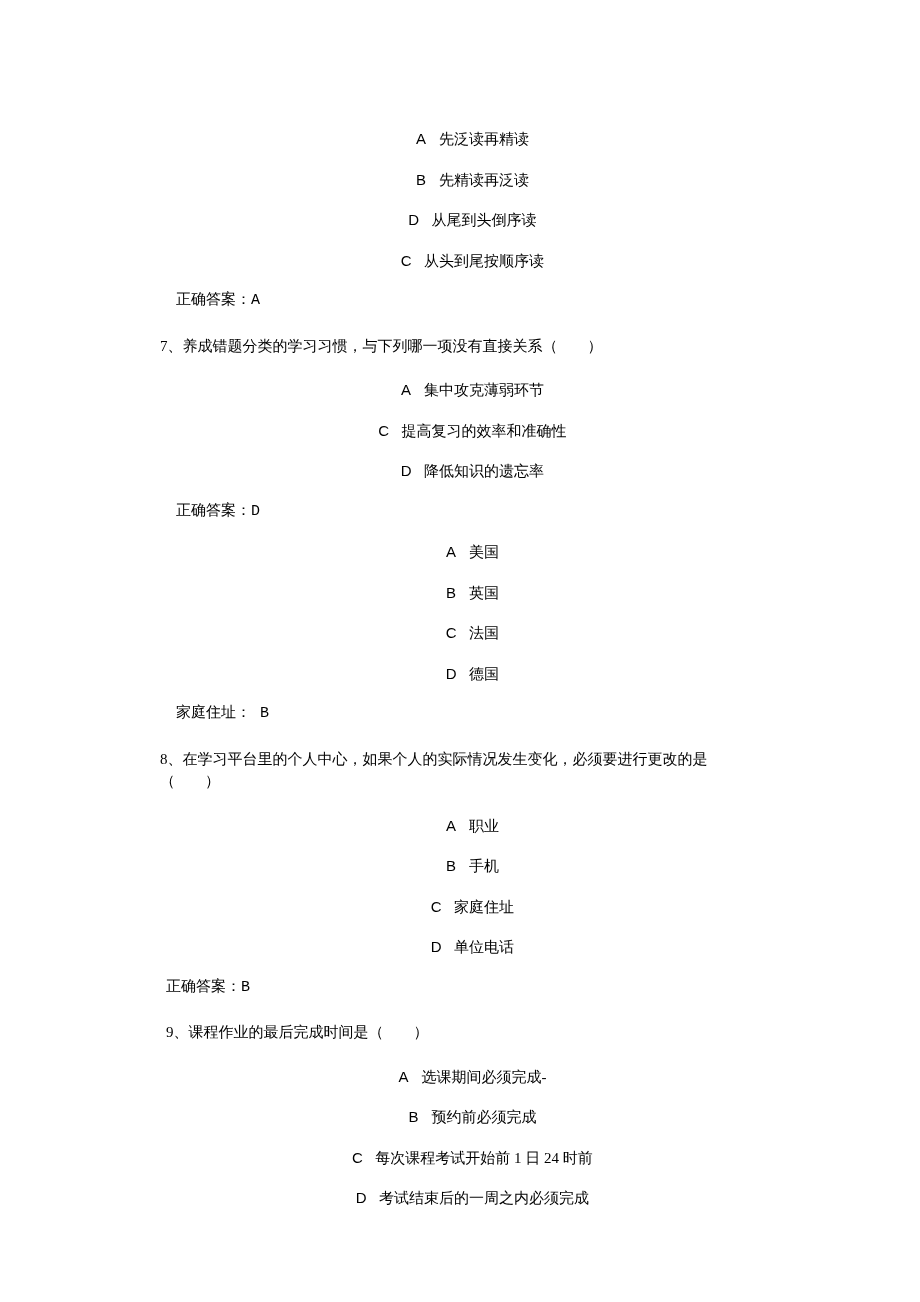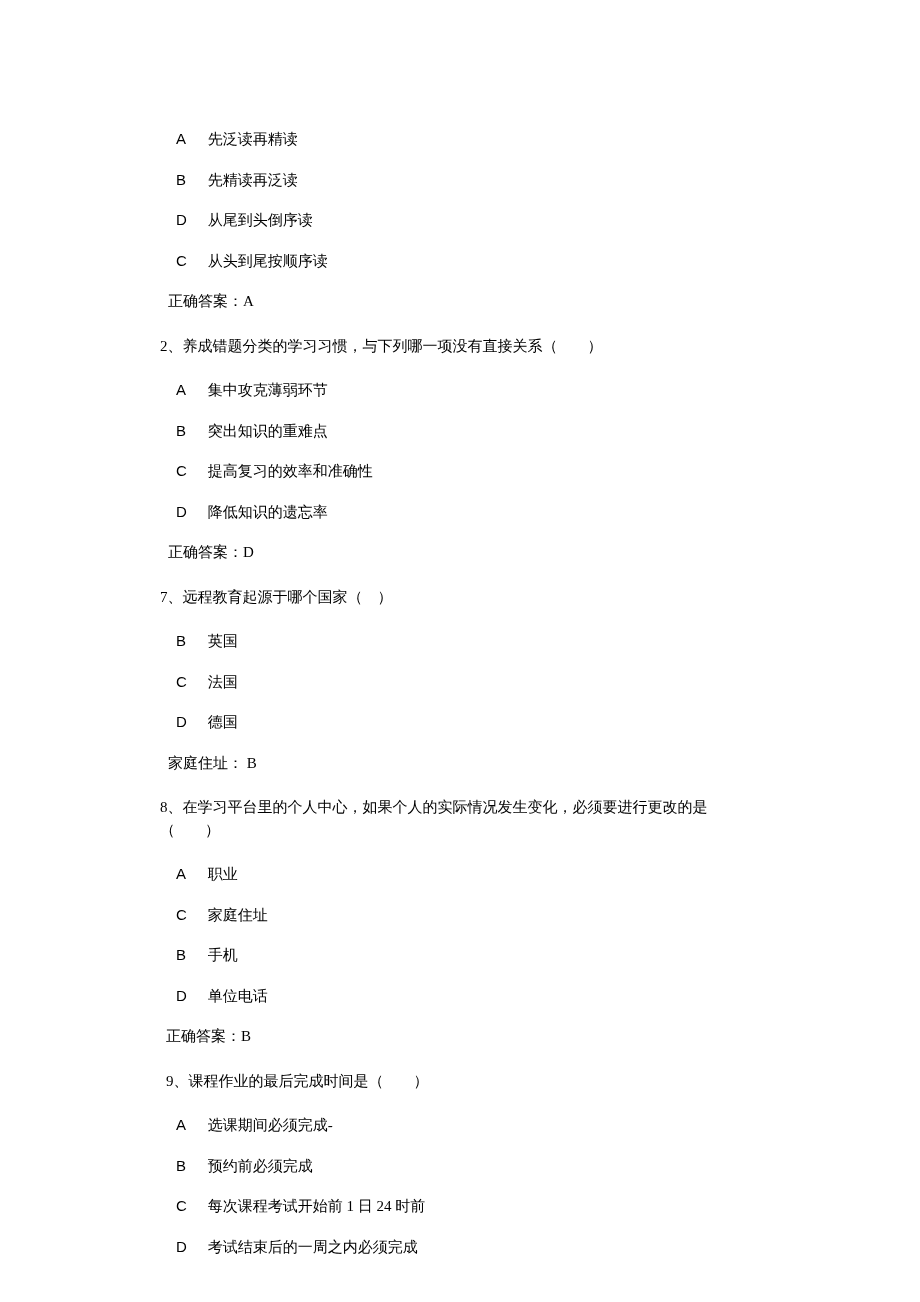--- a/index.html
+++ b/index.html
@@ -10,28 +10,30 @@
     font-size: 15px;
     color: #000000;
     width: 920px;
     line-height: 1.5;
   }
   .page {
     padding: 110px 160px 80px 160px;
   }
   .option {
     margin: 18px 0 18px 16px;
+    text-align: center;
   }
   .option .letter {
     display: inline-block;
     width: 28px;
     font-family: sans-serif;
   }
   .answer {
-    margin: 18px 8px;
+    margin: 18px 16px;
+    font-family: Liberation Mono, monospace;
   }
   .question {
     margin: 22px 0;
   }
   .q8block .answer,
   .q8block .question {
     margin-left: 6px;
   }
 </style>
 </head>
@@ -50,66 +52,65 @@
   <div class="option">
     <span class="letter">D</span>
     <span>从尾到头倒序读</span>
   </div>
   <div class="option">
     <span class="letter">C</span>
     <span>从头到尾按顺序读</span>
   </div>
   <div class="answer">正确答案：A</div>
 
-  <div class="question">2、养成错题分类的学习习惯，与下列哪一项没有直接关系（　　）</div>
+  <div class="question">7、养成错题分类的学习习惯，与下列哪一项没有直接关系（　　）</div>
   <div class="option">
     <span class="letter">A</span>
     <span>集中攻克薄弱环节</span>
-  </div>
-  <div class="option">
-    <span class="letter">B</span>
-    <span>突出知识的重难点</span>
   </div>
   <div class="option">
     <span class="letter">C</span>
     <span>提高复习的效率和准确性</span>
   </div>
   <div class="option">
     <span class="letter">D</span>
     <span>降低知识的遗忘率</span>
   </div>
   <div class="answer">正确答案：D</div>
 
-  <div class="question">7、远程教育起源于哪个国家（　）</div>
+  <div class="option">
+    <span class="letter">A</span>
+    <span>美国</span>
+  </div>
   <div class="option">
     <span class="letter">B</span>
     <span>英国</span>
   </div>
   <div class="option">
     <span class="letter">C</span>
     <span>法国</span>
   </div>
   <div class="option">
     <span class="letter">D</span>
     <span>德国</span>
   </div>
   <div class="answer">家庭住址： B</div>
 
   <div class="question">8、在学习平台里的个人中心，如果个人的实际情况发生变化，必须要进行更改的是（　　）</div>
   <div class="option">
     <span class="letter">A</span>
     <span>职业</span>
   </div>
   <div class="option">
+    <span class="letter">B</span>
+    <span>手机</span>
+  </div>
+  <div class="option">
     <span class="letter">C</span>
     <span>家庭住址</span>
-  </div>
-  <div class="option">
-    <span class="letter">B</span>
-    <span>手机</span>
   </div>
   <div class="option">
     <span class="letter">D</span>
     <span>单位电话</span>
   </div>
 
   <div class="q8block">
     <div class="answer">正确答案：B</div>
 
     <div class="question">9、课程作业的最后完成时间是（　　）</div>

